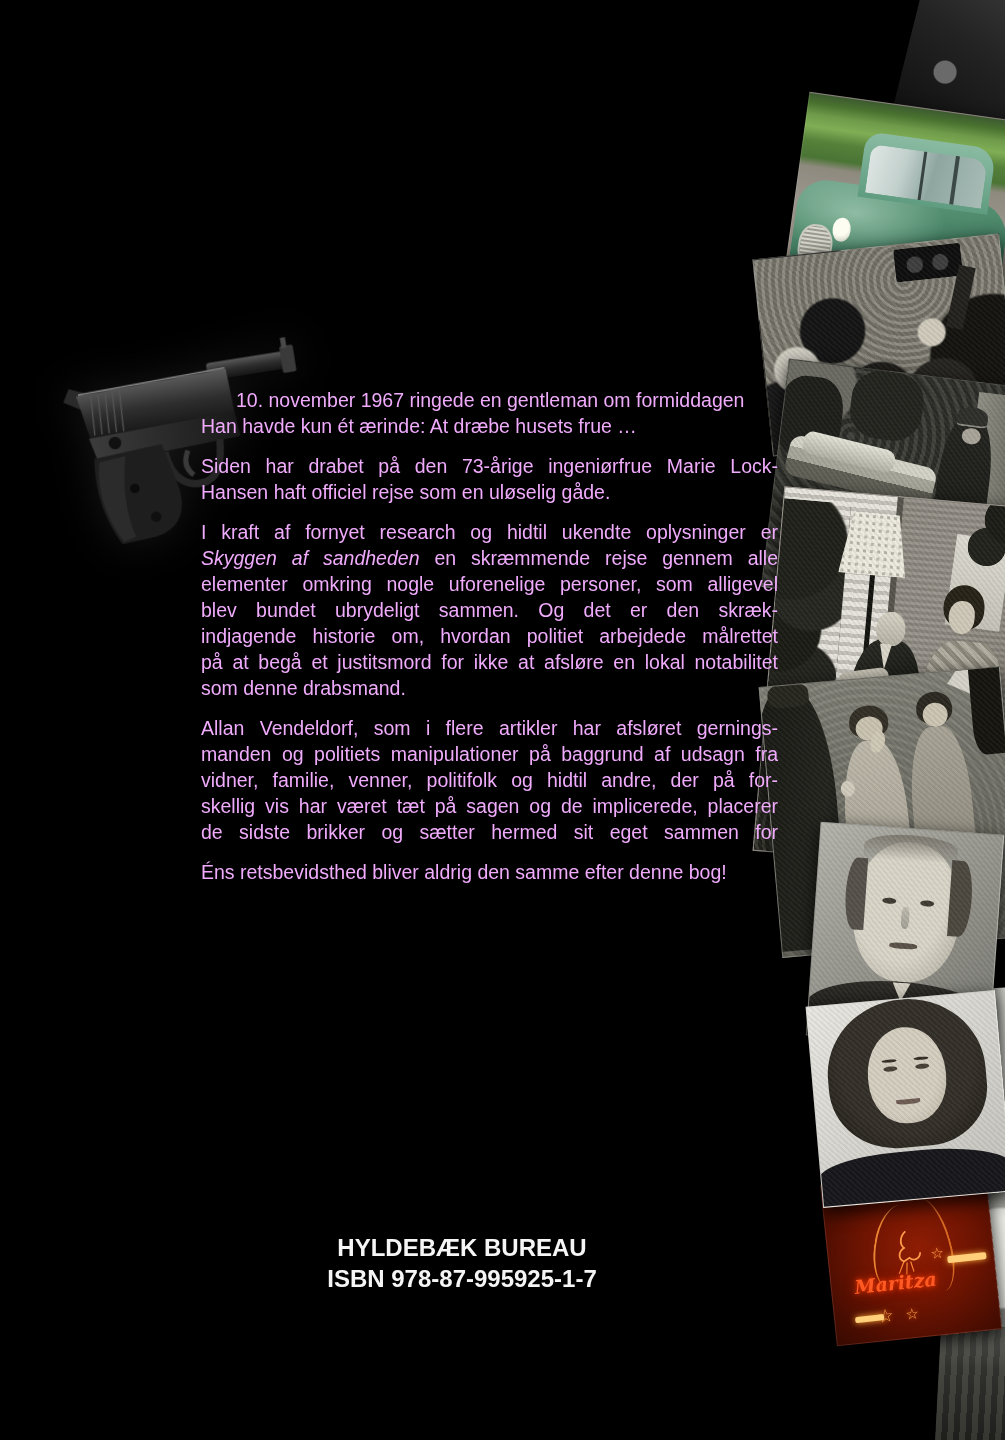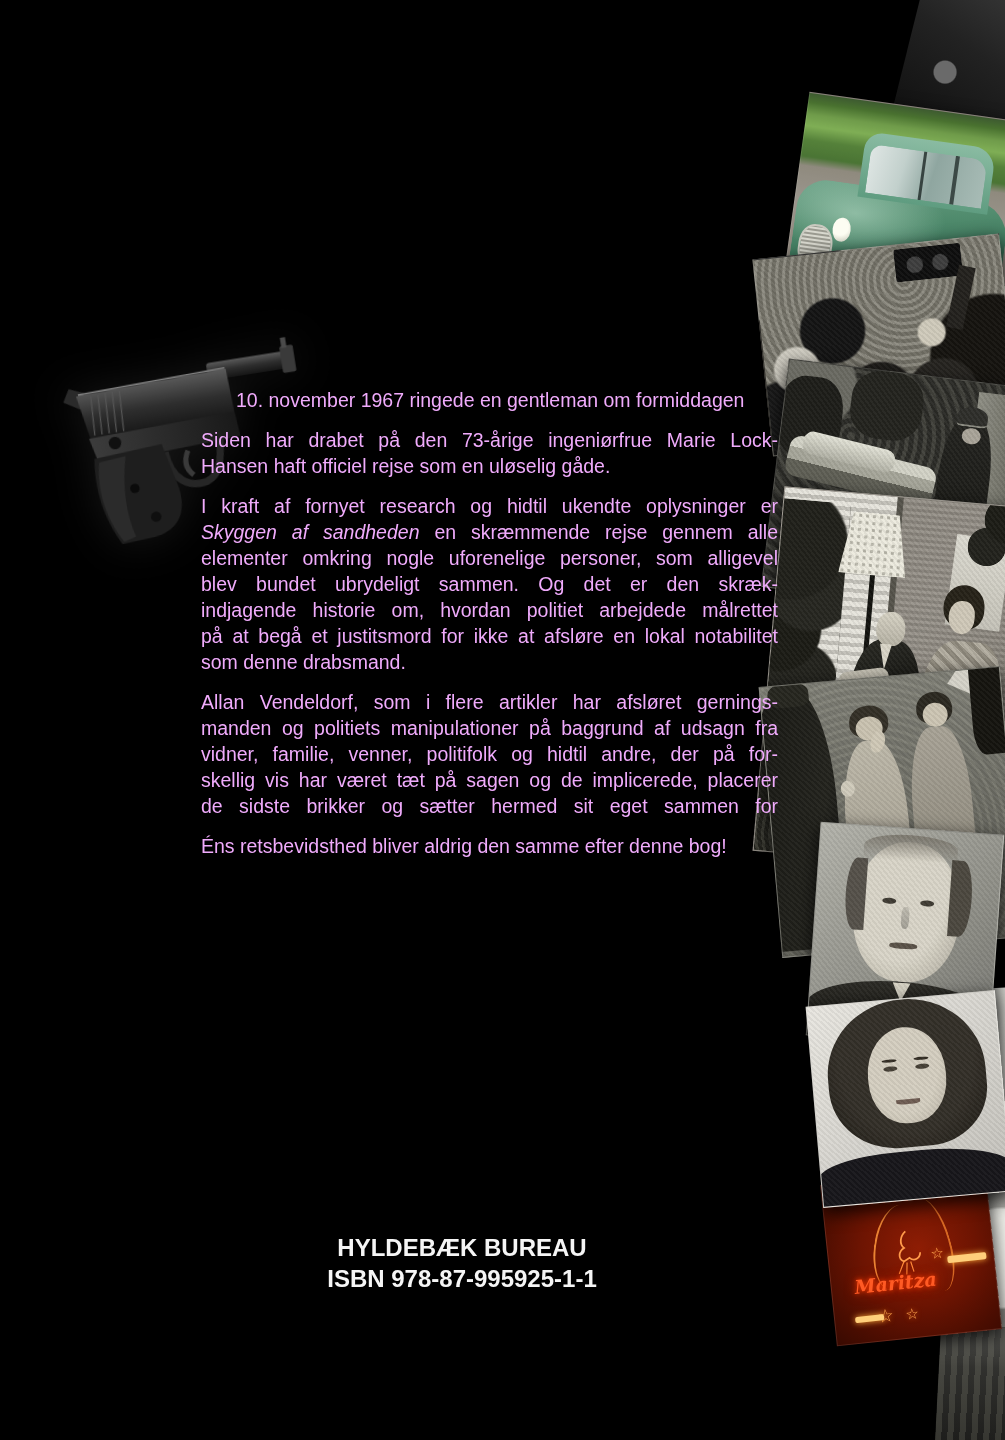--- a/index.html
+++ b/index.html
@@ -232,20 +232,21 @@
       <path d="M30 112 L96 108 L106 152 C110 180 96 192 76 195 L44 197 C29 168 26 140 30 112 Z" fill="#1e1e1e"></path>
       <path d="M34 116 L60 114 C52 144 52 170 58 192 L46 195 C31 168 28 140 34 116 Z" fill="#2b2b2b"></path>
       <circle cx="64" cy="146" r="4.5" fill="#0b0b0b"></circle>
       <circle cx="80" cy="176" r="5" fill="#0f0f0f"></circle>
     </svg>
   </div>
 
   <div id="blurb">
       <div class="para">
         <div class="line" style="margin-left: 35px;"><span>10. november 1967 ringede en gentleman om formiddagen</span></div>
+        <div class="line"><span>Han havde kun ét ærinde: At dræbe husets frue …</span></div>
       </div>
       <div class="para">
         <div class="line just"><span>Siden har drabet på den 73-årige ingeniørfrue Marie Lock-</span></div>
         <div class="line"><span>Hansen haft officiel rejse som en uløselig gåde.</span></div>
       </div>
       <div class="para">
         <div class="line just"><span>I kraft af fornyet research og hidtil ukendte oplysninger er</span></div>
         <div class="line just"><span class="it">Skyggen af sandheden</span><span> en skræmmende rejse gennem alle</span></div>
         <div class="line just"><span>elementer omkring nogle uforenelige personer, som alligevel</span></div>
         <div class="line just"><span>blev bundet ubrydeligt sammen. Og det er den skræk-</span></div>
@@ -260,21 +261,21 @@
         <div class="line just"><span>skellig vis har været tæt på sagen og de implicerede, placerer</span></div>
         <div class="line just"><span>de sidste brikker og sætter hermed sit eget sammen for</span></div>
       </div>
       <div class="para">
         <div class="line"><span>Éns retsbevidsthed bliver aldrig den samme efter denne bog!</span></div>
       </div>
     </div>
 
   <div id="publisher">
     <div>HYLDEBÆK BUREAU</div>
-    <div>ISBN 978-87-995925-1-1</div>
+    <div>ISBN 978-87-995925-1-7</div>
   </div>
 
   <div class="photo" id="ph-car">
     <div class="c-shadow"></div>
     <div class="c-body"></div>
     <div class="c-roof"></div>
     <div class="c-glass"></div>
     <div class="c-wheel" style="left:15%;top:74%;"></div>
     <div class="c-wheel" style="left:60%;top:74%;"></div>
     <div class="c-grille"></div>

